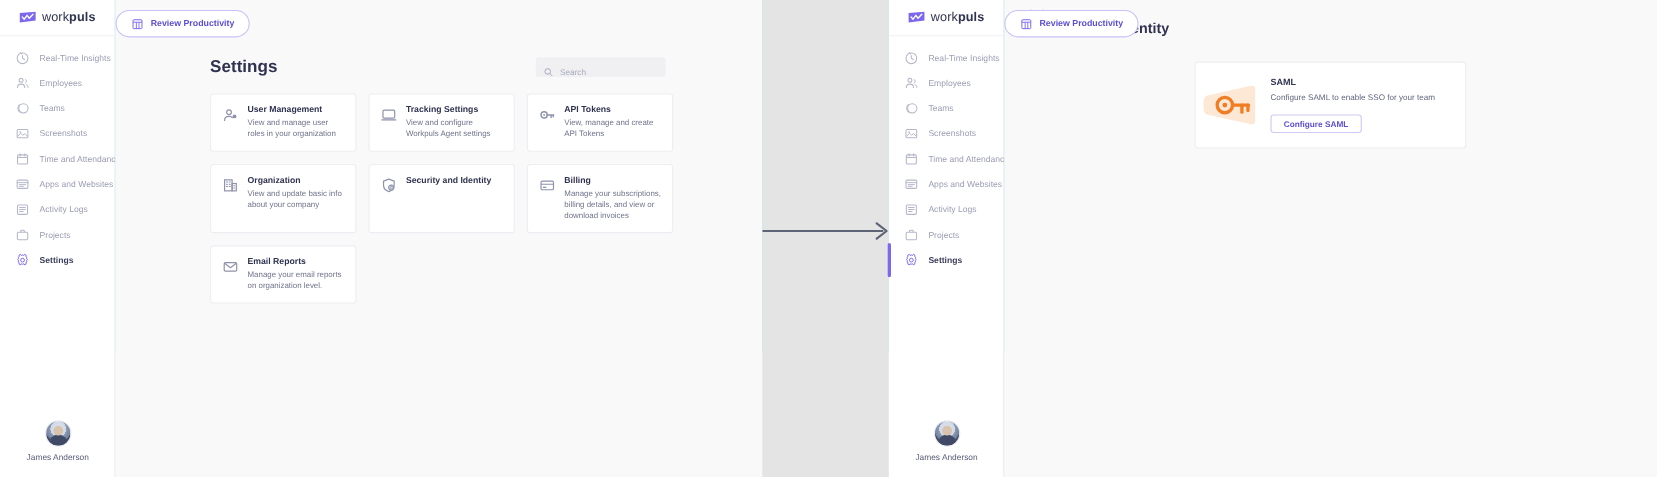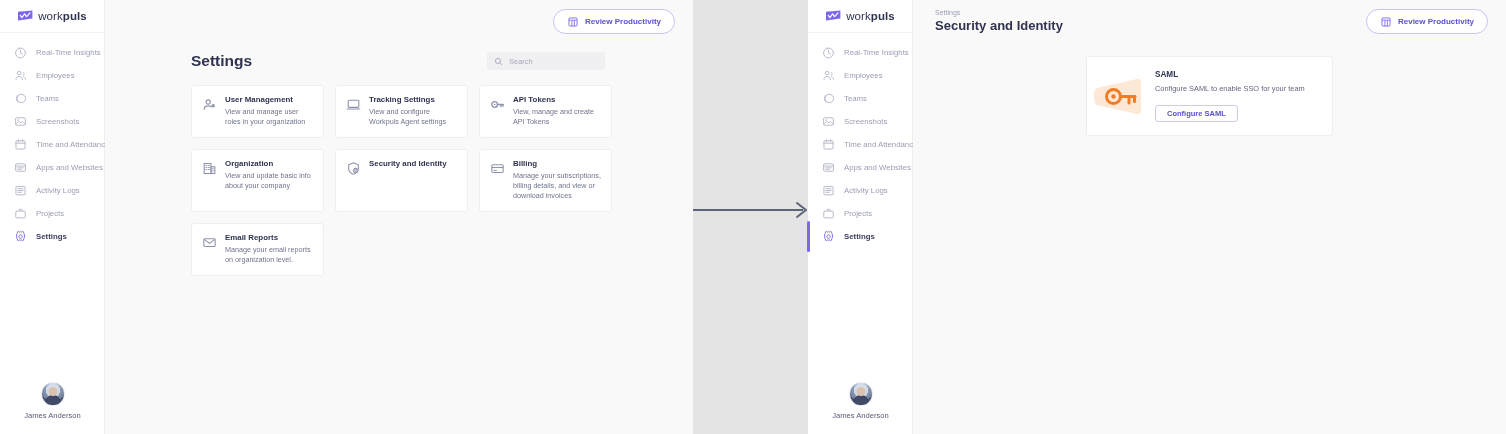--- a/index.html
+++ b/index.html
@@ -57,38 +57,38 @@
   }
   .avatar::before {
     content: ""; position: absolute; left: 50%; top: 16%; transform: translateX(-50%);
     width: 9px; height: 9px; border-radius: 50%; background: #d9c3ae; z-index: 2;
   }
   .sb-user-name { font-size: 7.6px; color: #585c78; }
 
   
   .main { flex: 1; position: relative; background: #f9f9fa; height: 434px; }
 
-  .topbar { height: 43px; display: flex; align-items: center; justify-content: flex-end; padding-right: 18px; }
+  .topbar { height: 43px; display: flex; align-items: center; padding-right: 18px; }
   .rp-btn {
     display: flex; align-items: center; gap: 6px;
     border: 1px solid #c9c2f5; border-radius: 14px;
     background: #ffffff; height: 25px; padding: 0 13px;
     cursor: pointer;
   }
   .rp-ic { width: 12px; height: 12px; display: block; color: #7b68ee; }
   .rp-lb { font-size: 8px; font-weight: 700; color: #5b4fd1; white-space: nowrap; }
 
   
   .settings-head {
     display: flex; align-items: center; justify-content: space-between;
     padding: 0 88px 0 86px; margin-top: 9px;
   }
   .page-title { font-size: 15.5px; font-weight: 700; color: #2f3350; }
   .search-box {
-    display: flex; align-items: center; gap: 6px;
+    display: flex; align-items: flex-end; gap: 6px;
     width: 118px; height: 18px; background: #f0f0f3; border-radius: 3px; padding: 0 7px;
   }
   .search-ic { width: 9px; height: 9px; display: block; color: #a3a6ba; flex: 0 0 9px; }
   .search-ph { font-size: 7.5px; color: #a7aabc; }
 
   .cards { display: flex; flex-wrap: wrap; gap: 11px; padding: 15px 0 0 86px; width: 521px; }
   .card {
     width: 133px; background: #ffffff; border: 1px solid #edeef2; border-radius: 3px;
     padding: 9px 10px 10px 10px; display: flex; gap: 8px; align-items: flex-start;
     cursor: pointer;

